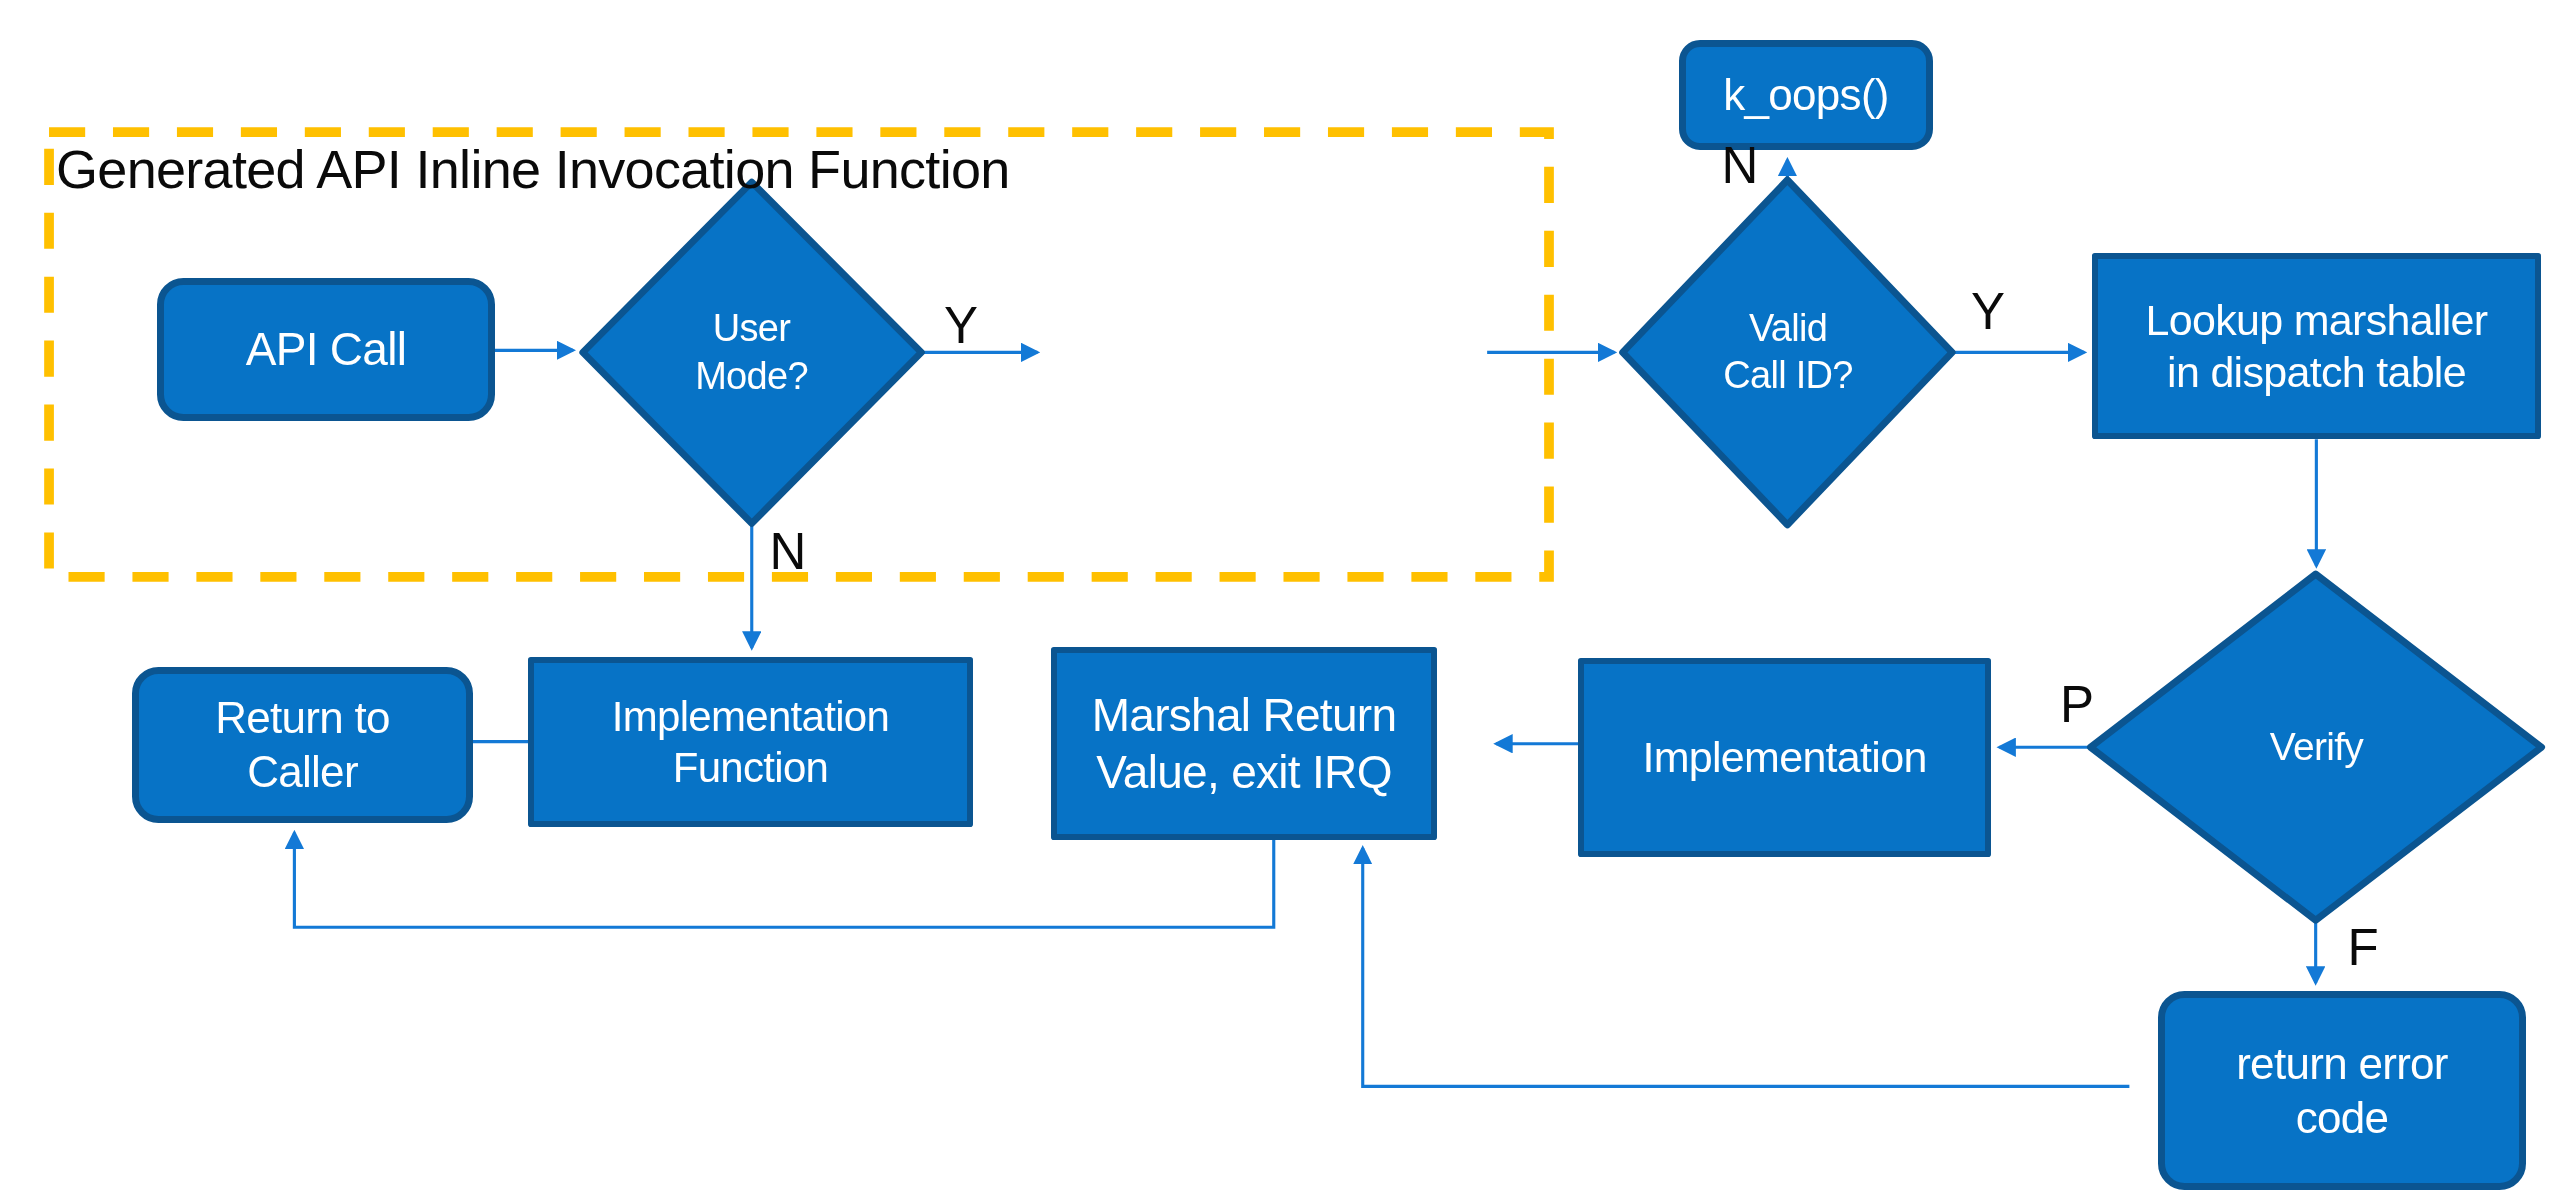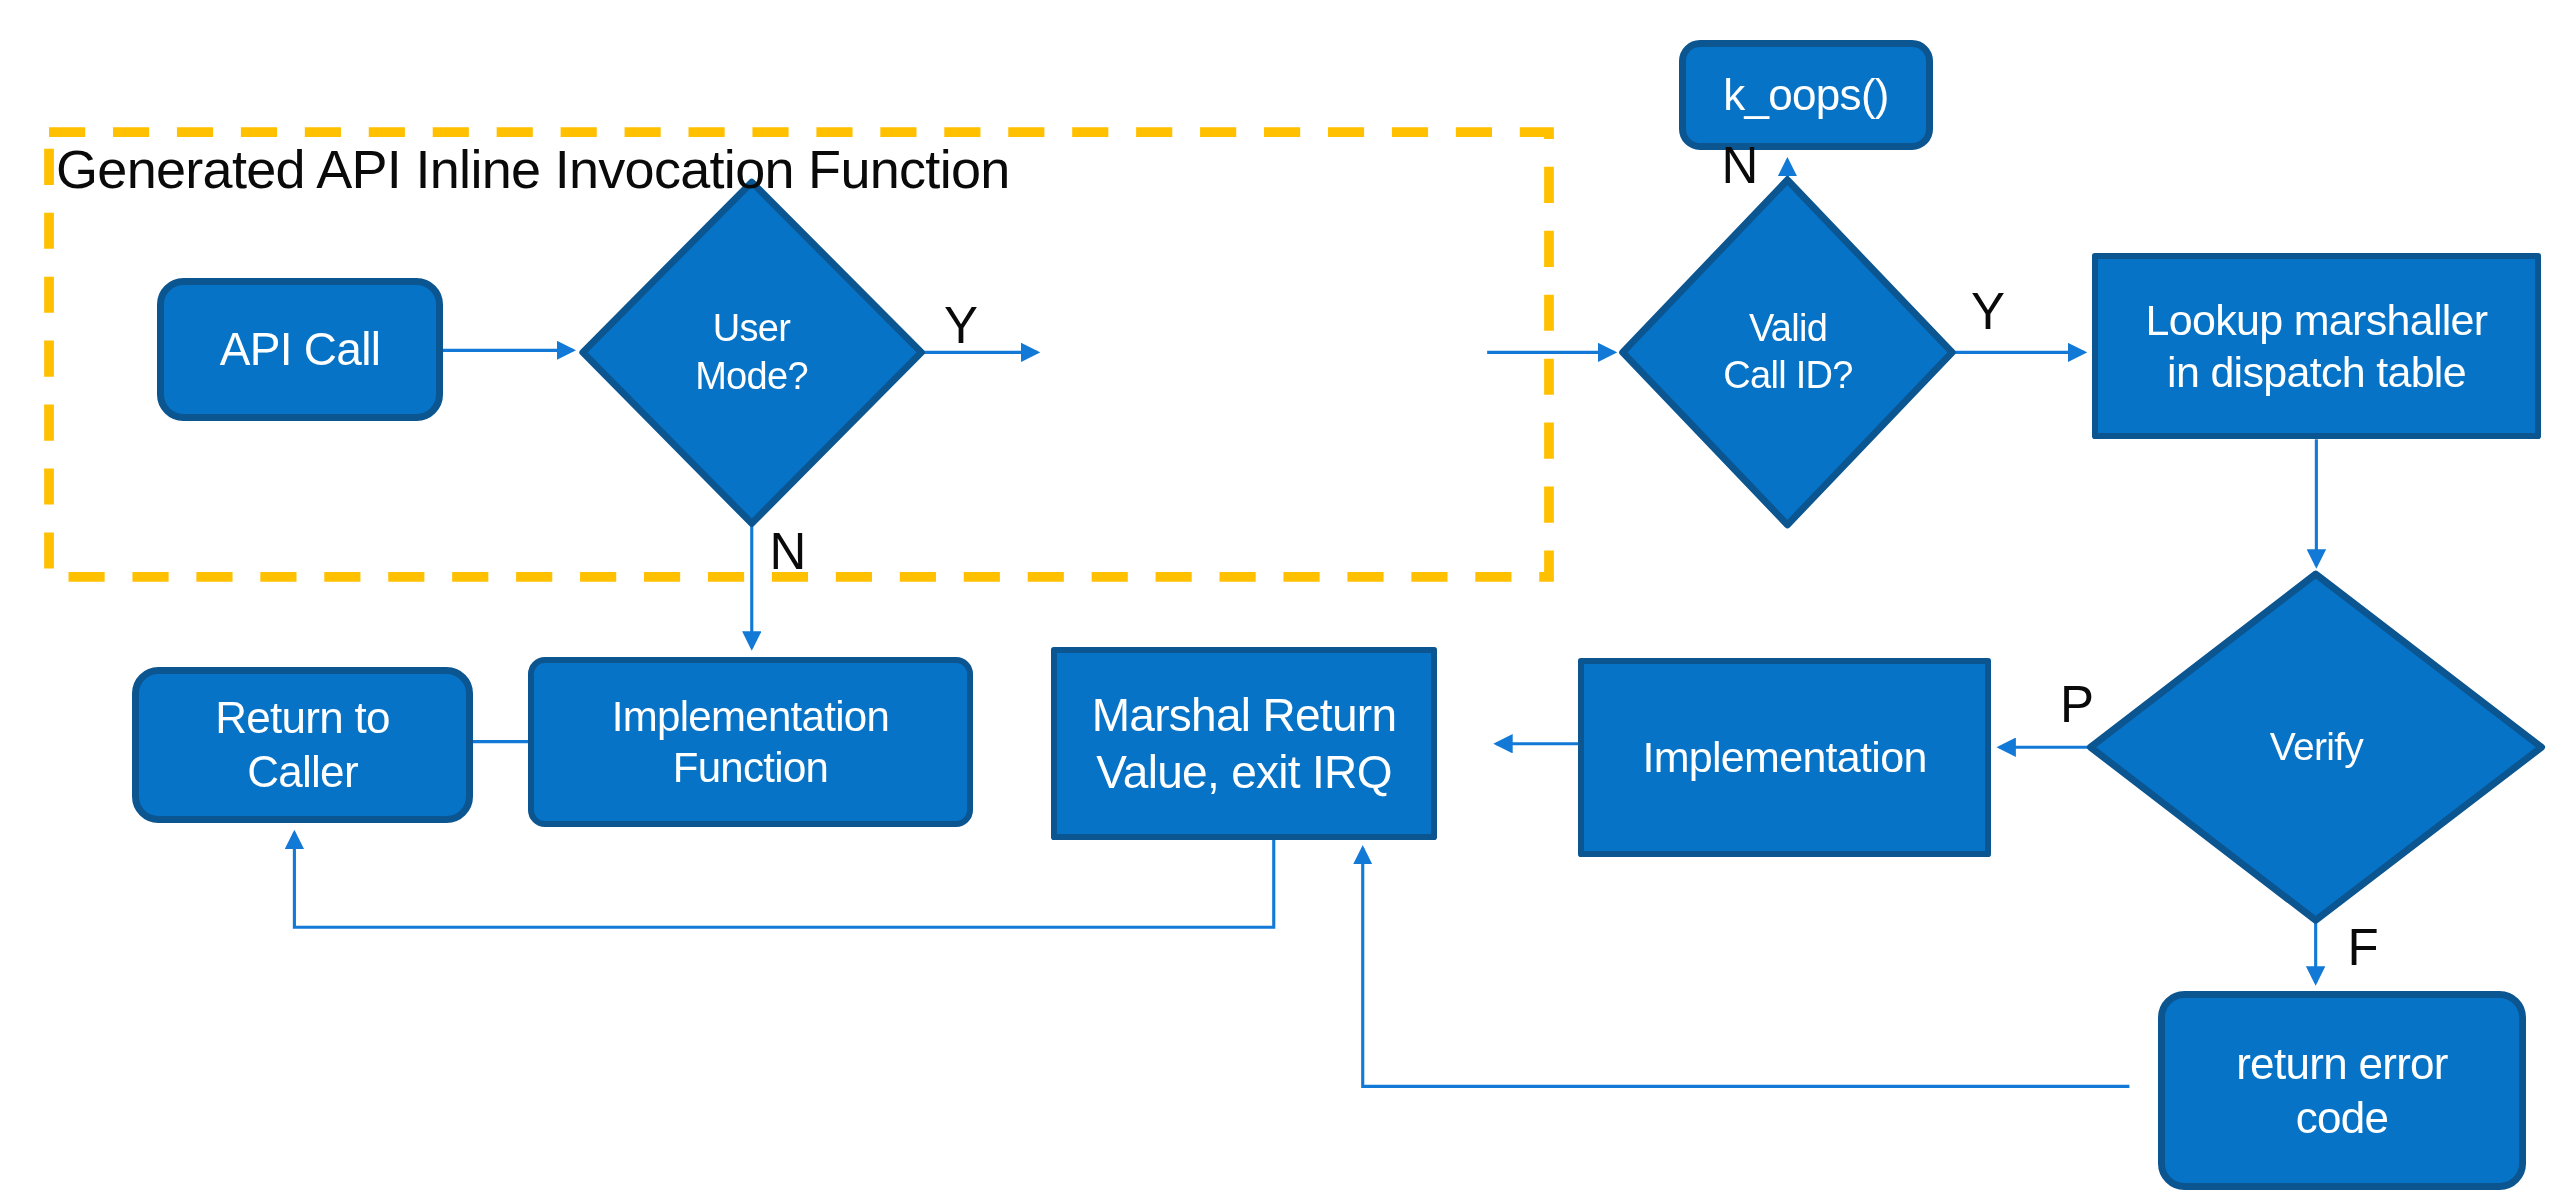--- a/index.html
+++ b/index.html
@@ -95,38 +95,38 @@
 
     <polygon class="diamond" points="1081,262 1325,507 1081,753 838,507"></polygon>
     <polygon class="diamond" points="2571,259 2808,507 2571,755 2334,507"></polygon>
     <polygon class="diamond" points="3331,826 3656,1075 3331,1324 3007,1075"></polygon>
   </svg>
 
   <div class="layer">
 
     <div class="flow-title" style="left:56px;top:138px;font-size:54px;">Generated API Inline Invocation Function</div>
 
-    <div class="node rounded" style="left:129px;top:278px;width:286px;height:143px;font-size:46px;padding:0 35px;">API Call</div>
+    <div class="node rounded" style="left:129px;top:278px;width:338px;height:143px;font-size:46px;padding:0 35px;">API Call</div>
 
     <div class="diamond-label" style="left:675px;top:264px;width:153px;height:177px;font-size:38px;">User Mode?</div>
 
 
     <div class="node rounded" style="left:1651px;top:40px;width:254px;height:110px;font-size:44px;border-radius:21px;">k_oops()</div>
 
     <div class="diamond-label" style="left:1722px;top:229px;width:132px;height:246px;font-size:38px;">Valid Call ID?</div>
 
     <div class="node rect" style="left:2092px;top:253px;width:449px;height:186px;font-size:43px;padding:0 43px;">Lookup marshaller in dispatch table</div>
 
     <div class="diamond-label" style="left:2212px;top:667px;width:209px;height:160px;font-size:39px;">Verify</div>
 
     <div class="node rect" style="left:1578px;top:658px;width:413px;height:199px;font-size:43px;">Implementation</div>
 
     <div class="node rect" style="left:1051px;top:647px;width:386px;height:193px;font-size:46px;padding:0 21px;">Marshal Return Value, exit IRQ</div>
 
-    <div class="node rect" style="left:528px;top:657px;width:445px;height:170px;font-size:42px;padding:0 14px;border-radius:17px;">Implementation Function</div>
+    <div class="node rect" style="left:528px;top:657px;width:445px;height:170px;font-size:42px;padding:0 14px;">Implementation Function</div>
 
     <div class="node rounded" style="left:104px;top:667px;width:341px;height:156px;font-size:44px;padding:0 38px;">Return to Caller</div>
 
     <div class="node rounded" style="left:2130px;top:991px;width:368px;height:199px;font-size:44px;padding:0 31px;">return error code</div>
 
     <span class="edge-label" style="left:961px;top:325px;">Y</span>
     <span class="edge-label" style="left:788px;top:551px;">N</span>
     <span class="edge-label" style="left:1740px;top:165px;">N</span>
     <span class="edge-label" style="left:1988px;top:311px;">Y</span>
     <span class="edge-label" style="left:2077px;top:704px;">P</span>

